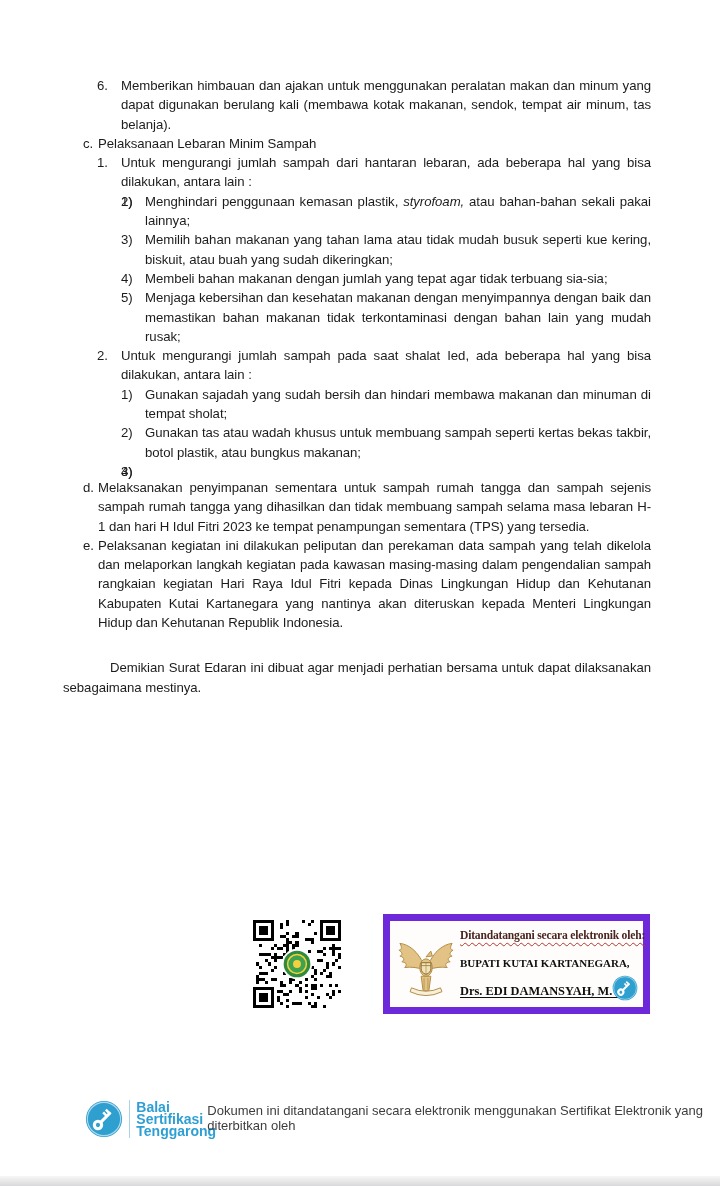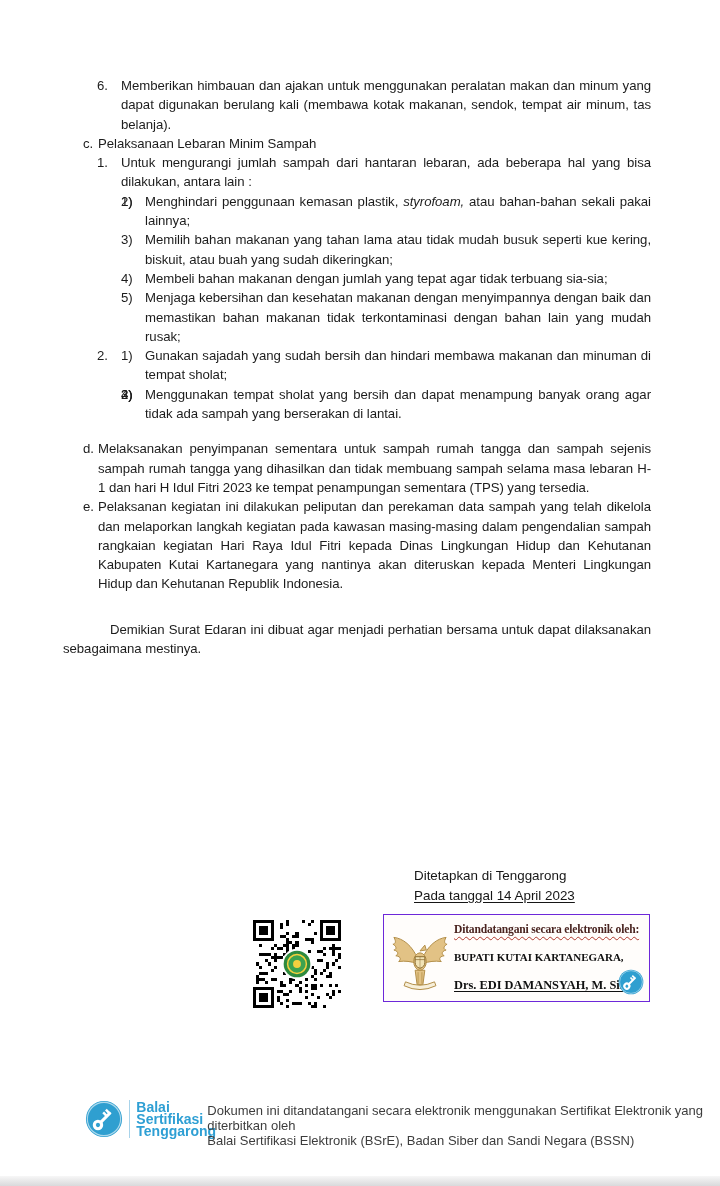--- a/index.html
+++ b/index.html
@@ -10,21 +10,21 @@
   .li{position:relative;}
   .mk{position:absolute;left:0;top:0;}
   .lA{margin-left:20px;padding-left:15px;}
   .lB{margin-left:34px;padding-left:24px;}
   .lC{margin-left:58px;padding-left:24px;}
   .gap-d{height:16px;}
   .closing{margin-top:26px;text-indent:47px;}
   .dateblock{position:absolute;left:414px;top:866px;font-size:13.4px;line-height:20px;color:#161616;}
   .dateblock .u{text-decoration:underline;text-underline-offset:2px;}
   .qr{position:absolute;left:253px;top:920px;width:88px;height:88px;}
-  .stamp{position:absolute;left:383px;top:914px;width:267px;height:88px;border:1px solid #6d28d9;
+  .stamp{position:absolute;left:383px;top:914px;width:267px;height:100px;border:7px solid #6d28d9;
          background:#fffdfb;box-sizing:border-box;}
   .garuda{position:absolute;left:7px;top:5px;width:58px;height:86px;}
   .stamp-text{margin-left:70px;height:100%;box-sizing:border-box;padding:8px 4px 8px 0;
               display:flex;flex-direction:column;justify-content:space-between;
               font-family:"Liberation Serif",serif;font-weight:bold;white-space:nowrap;}
   .stamp-label{font-size:11.6px;color:#4a2420;letter-spacing:-0.2px;
                text-decoration:underline wavy #b03a2e;text-decoration-thickness:1px;text-underline-offset:3px;}
   .stamp-office{font-size:11px;color:#101010;}
   .stamp-name{font-size:12.4px;color:#101010;text-decoration:underline;text-underline-offset:2px;}
   .bsre-badge{position:absolute;right:5px;bottom:6px;width:26px;height:26px;}
@@ -73,55 +73,52 @@
       <span class="mk">4)</span>
       <span>Membeli bahan makanan dengan jumlah yang tepat agar tidak terbuang sia-sia;</span>
     </div>
     <div class="li lC">
       <span class="mk">5)</span>
       <span>Menjaga kebersihan dan kesehatan makanan dengan menyimpannya dengan baik dan memastikan bahan makanan tidak terkontaminasi dengan bahan lain yang mudah rusak;</span>
     </div>
 
     <div class="li lB">
       <span class="mk">2.</span>
+      <span>Untuk mengurangi jumlah sampah pada saat shalat Ied, ada beberapa hal yang bisa dilakukan, antara lain :</span>
     </div>
 
     <div class="li lC">
       <span class="mk">1)</span>
       <span>Gunakan sajadah yang sudah bersih dan hindari membawa makanan dan minuman di tempat sholat;</span>
     </div>
     <div class="li lC">
       <span class="mk">2)</span>
+      <span>Gunakan tas atau wadah khusus untuk membuang sampah seperti kertas bekas takbir, botol plastik, atau bungkus makanan;</span>
     </div>
     <div class="li lC">
       <span class="mk">3)</span>
     </div>
     <div class="li lC">
       <span class="mk">4)</span>
-      <span>Menggunakan tempat sholat yang bersih dan dapat menampung banyak orang agar tidak ada sampah yang berserakan di lantai.</span>
     </div>
 
     <div class="gap-d"></div>
 
     <div class="li lA">
       <span class="mk">d.</span>
       <span>Melaksanakan penyimpanan sementara untuk sampah rumah tangga dan sampah sejenis sampah rumah tangga yang dihasilkan dan tidak membuang sampah selama masa lebaran H-1 dan hari H Idul Fitri 2023 ke tempat penampungan sementara (TPS) yang tersedia.</span>
     </div>
     <div class="li lA">
       <span class="mk">e.</span>
       <span>Pelaksanan kegiatan ini dilakukan peliputan dan perekaman data sampah yang telah dikelola dan melaporkan langkah kegiatan pada kawasan masing-masing dalam pengendalian sampah rangkaian kegiatan Hari Raya Idul Fitri kepada Dinas Lingkungan Hidup dan Kehutanan Kabupaten Kutai Kartanegara yang nantinya akan diteruskan kepada Menteri Lingkungan Hidup dan Kehutanan Republik Indonesia.</span>
     </div>
 
     <div class="closing">Demikian Surat Edaran ini dibuat agar menjadi perhatian bersama untuk dapat dilaksanakan sebagaimana mestinya.</div>
   </div>
 
-  <div class="dateblock">
-    <div>Ditetapkan di Tenggarong</div>
-    <div class="u">Pada tanggal 14 April 2023</div>
-  </div>
 
   <div class="qr"><svg viewBox="0 0 29 29" width="88" height="88" shape-rendering="crispEdges" fill="#000">
         <rect x="11" y="0" width="1" height="1"></rect>
         <rect x="16" y="0" width="1" height="1"></rect>
         <rect x="19" y="0" width="1" height="1"></rect>
         <rect x="9" y="1" width="1" height="1"></rect>
         <rect x="11" y="1" width="1" height="1"></rect>
         <rect x="18" y="1" width="1" height="1"></rect>
         <rect x="9" y="2" width="1" height="1"></rect>
         <rect x="11" y="4" width="1" height="1"></rect>
@@ -331,18 +328,17 @@
       </g>
     </svg>
     <div class="f-divider"></div>
     <div class="f-name">
       <div>Balai</div>
       <div>Sertifikasi</div>
       <div>Tenggarong</div>
     </div>
     <div class="f-text">
       <div>Dokumen ini ditandatangani secara elektronik menggunakan Sertifikat Elektronik yang diterbitkan oleh</div>
-      <div>Balai Sertifikasi Elektronik (BSrE), Badan Siber dan Sandi Negara (BSSN)</div>
     </div>
   </div>
 
   <div class="bottom-bar"></div>
 </div>
 
 </body></html>

